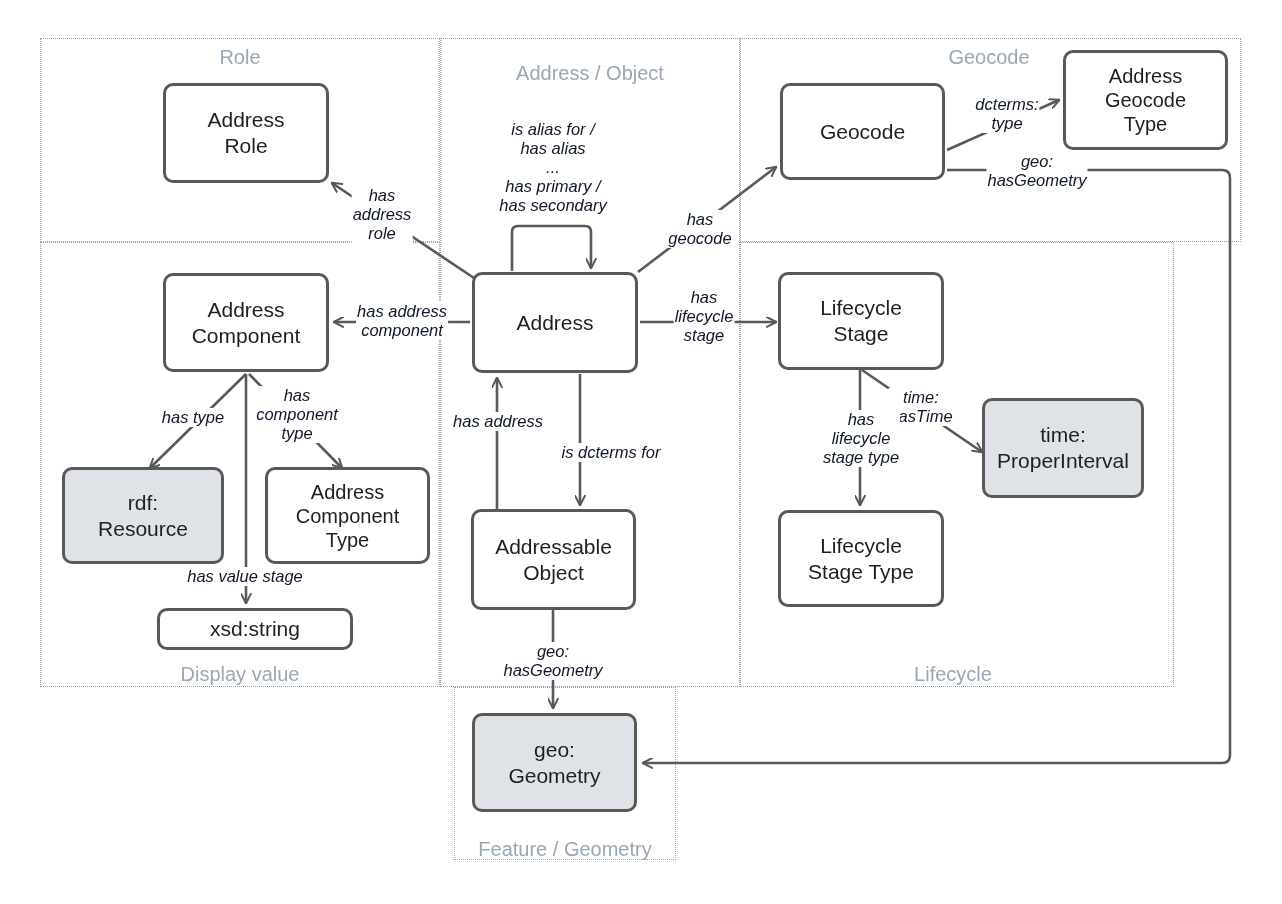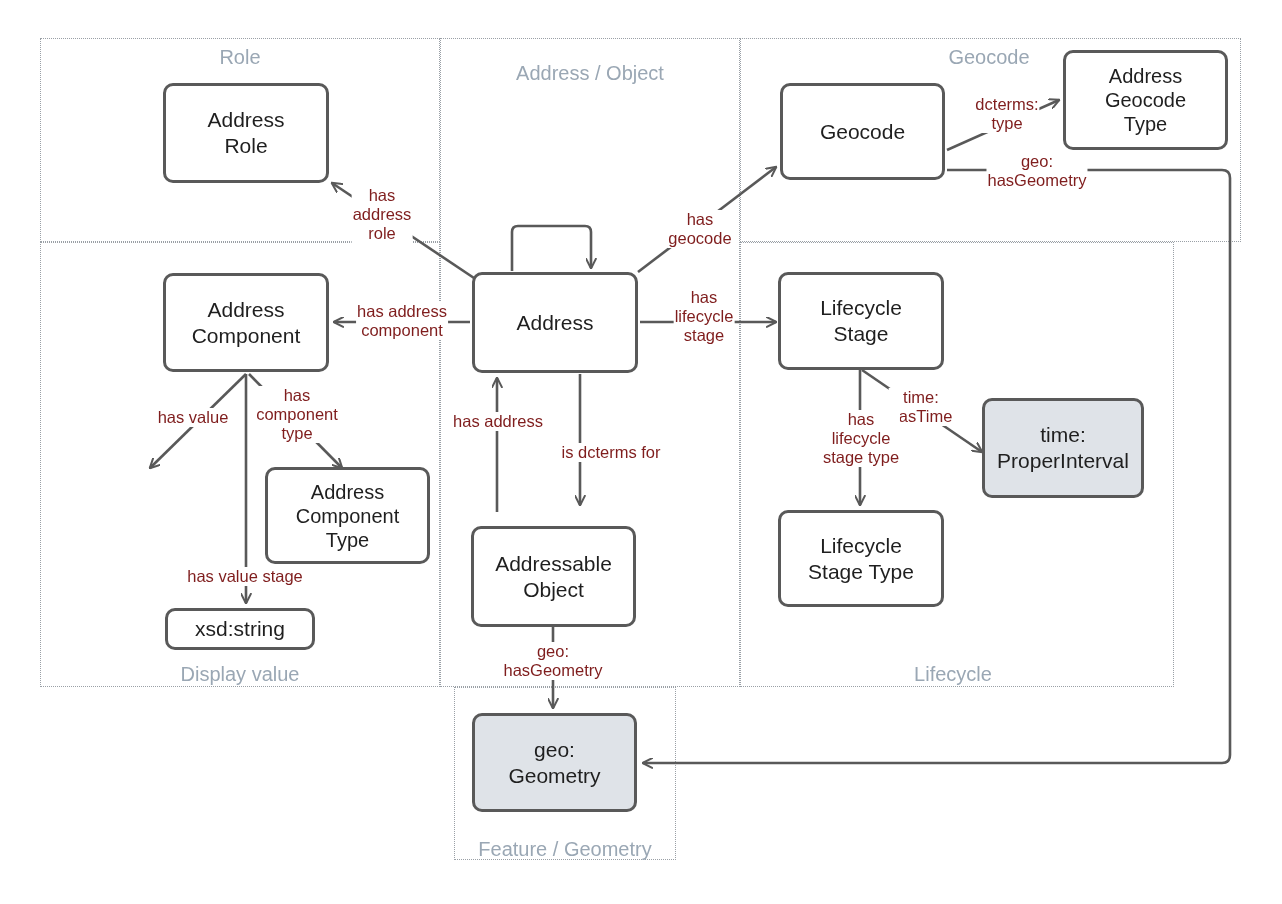--- a/index.html
+++ b/index.html
@@ -65,26 +65,27 @@
   }
   .node.small {
     font-size: 20px;
     line-height: 24px;
   }
   
   .elabel {
     position: absolute;
     font-size: 16.5px;
     line-height: 19px;
-    color: #7f1d1d;
+    color: #0f172a;
     text-align: center;
     white-space: pre-line;
     transform: translateX(-50%);
     background: #ffffff;
     padding: 0 1px;
+    font-style: italic;
   }
   .elabel.nobg { background: transparent; }
 </style>
 </head>
 <body>
 
 <div id="canvas">
 
   <div class="group" style="left:40px; top:38px; width:400px; height:204px;"></div>
   <div class="group" style="left:440px; top:38px; width:300px; height:649px;"></div>
@@ -142,68 +143,75 @@
   </svg>
 
   <div class="node" style="left:163px; top:83px; width:166px; height:100px;">Address
 Role</div>
 
   <div class="node" style="left:472px; top:272px; width:166px; height:101px;">Address</div>
 
   <div class="node" style="left:163px; top:273px; width:166px; height:99px;">Address
 Component</div>
 
+  <div class="node shaded" style="left:62px; top:467px; width:162px; height:97px;">rdf:
+Resource</div>
 
   <div class="node small" style="left:265px; top:467px; width:165px; height:97px;">Address
 Component
 Type</div>
 
-  <div class="node" style="left:165px; top:608px; width:150px; height:42px;">xsd:string</div>
+  <div class="node" style="left:157px; top:608px; width:196px; height:42px;">xsd:string</div>
 
   <div class="node" style="left:780px; top:83px; width:165px; height:97px;">Geocode</div>
 
   <div class="node small" style="left:1063px; top:50px; width:165px; height:100px;">Address
 Geocode
 Type</div>
 
   <div class="node" style="left:778px; top:272px; width:166px; height:98px;">Lifecycle
 Stage</div>
 
   <div class="node shaded" style="left:982px; top:398px; width:162px; height:100px;">time:
 ProperInterval</div>
 
   <div class="node" style="left:778px; top:510px; width:166px; height:97px;">Lifecycle
 Stage Type</div>
 
-  <div class="node" style="left:471px; top:509px; width:165px; height:101px;margin-top:17px;">Addressable
+  <div class="node" style="left:471px; top:509px; width:165px; height:101px;">Addressable
 Object</div>
 
   <div class="node shaded" style="left:472px; top:713px; width:165px; height:99px;">geo:
 Geometry</div>
 
   <div class="elabel" style="left:382px; top:186px;">has
 address
 role</div>
 
+  <div class="elabel nobg" style="left:553px; top:120px;">is alias for /
+has alias
+...
+has primary /
+has secondary</div>
 
   <div class="elabel" style="left:700px; top:210px;">has
 geocode</div>
 
   <div class="elabel" style="left:704px; top:288px;">has
 lifecycle
 stage</div>
 
   <div class="elabel" style="left:402px; top:302px;">has address
 component</div>
 
   <div class="elabel" style="left:498px; top:412px;">has address</div>
 
   <div class="elabel" style="left:611px; top:443px;">is dcterms for</div>
 
-  <div class="elabel" style="left:193px; top:408px;">has value</div>
+  <div class="elabel" style="left:193px; top:408px;">has type</div>
 
   <div class="elabel" style="left:297px; top:386px;">has
 component
 type</div>
 
   <div class="elabel" style="left:245px; top:567px;">has value stage</div>
 
   <div class="elabel" style="left:1007px; top:95px;">dcterms:
 type</div>
 

